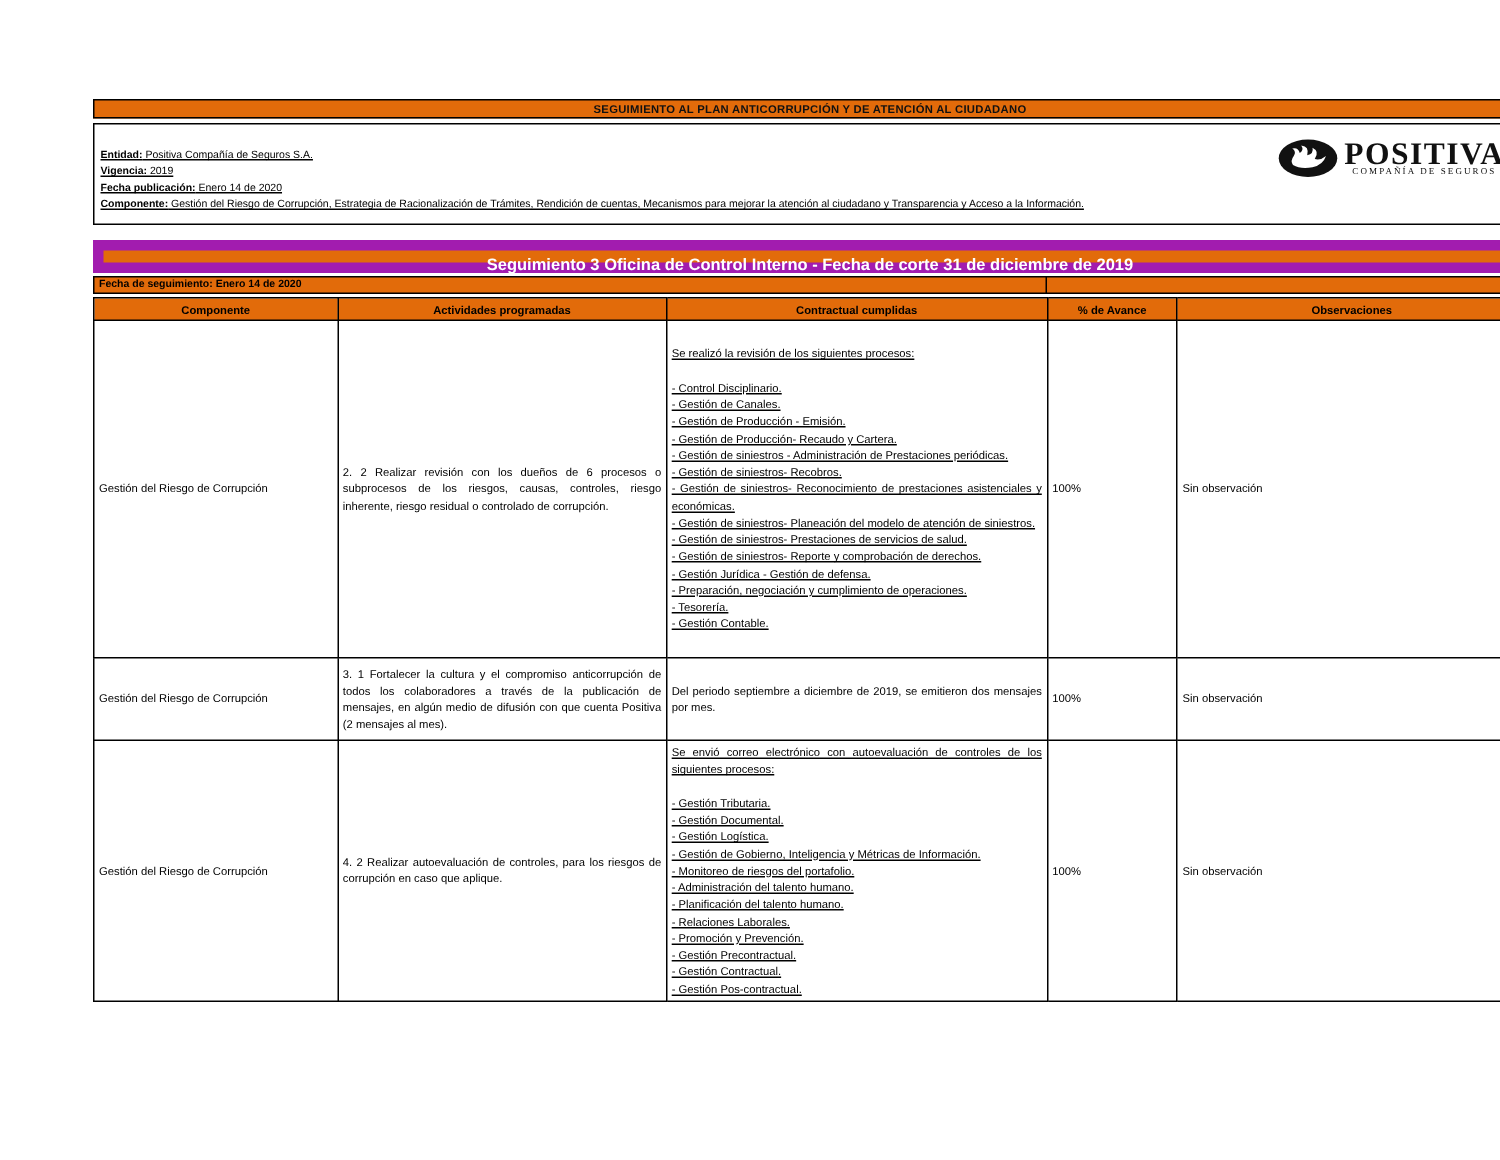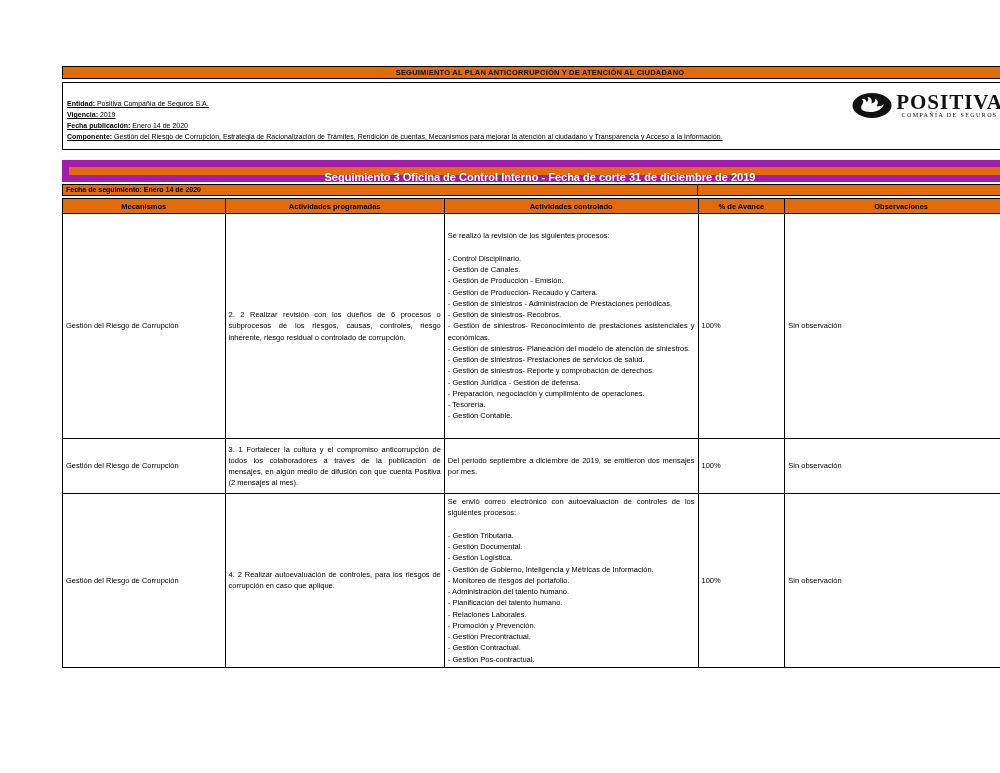--- a/index.html
+++ b/index.html
@@ -68,21 +68,21 @@
   table.main td {
     border: 1px solid #000; font-size: 7.5px; line-height: 1.5;
     padding: 2px 3px; vertical-align: middle; background: #fff;
   }
   tr.r1 { height: 225px; }
   tr.r2 { height: 55px; }
   tr.r3 { height: 167px; }
   td.componente { text-align: left; margin-left: 44px; }
   td.programadas { text-align: justify; white-space: pre-line; }
   td.cumplidas  { text-align: justify; white-space: pre-line; }
-  td.top { vertical-align: top; }
+  td.top { vertical-align: top; text-decoration: underline; }
   td.avance { text-align: left; }
   td.observaciones { text-align: left; }
 </style>
 </head>
 <body>
 
 <div class="sheet">
 
   <div class="title-bar">SEGUIMIENTO AL PLAN ANTICORRUPCIÓN Y DE ATENCIÓN AL CIUDADANO</div>
 
@@ -114,23 +114,23 @@
   <table class="main">
     <colgroup>
       <col style="width:17.02%">
       <col style="width:22.96%">
       <col style="width:26.57%">
       <col style="width:9.09%">
       <col style="width:24.36%">
     </colgroup>
     <thead>
       <tr>
-        <th>Mecanismos</th>
+        <th>Componente</th>
         <th>Actividades programadas</th>
-        <th>Actividades controlado</th>
+        <th>Contractual cumplidas</th>
         <th>% de Avance</th>
         <th>Observaciones</th>
       </tr>
     </thead>
     <tbody>
       <tr class="r1">
         <td class="componente">Gestión del Riesgo de Corrupción</td>
         <td class="programadas">2. 2 Realizar revisión con los dueños de 6 procesos o subprocesos de los riesgos, causas, controles, riesgo inherente, riesgo residual o controlado   de corrupción.</td>
         <td class="cumplidas top">Se realizó la revisión de los siguientes procesos:
 

